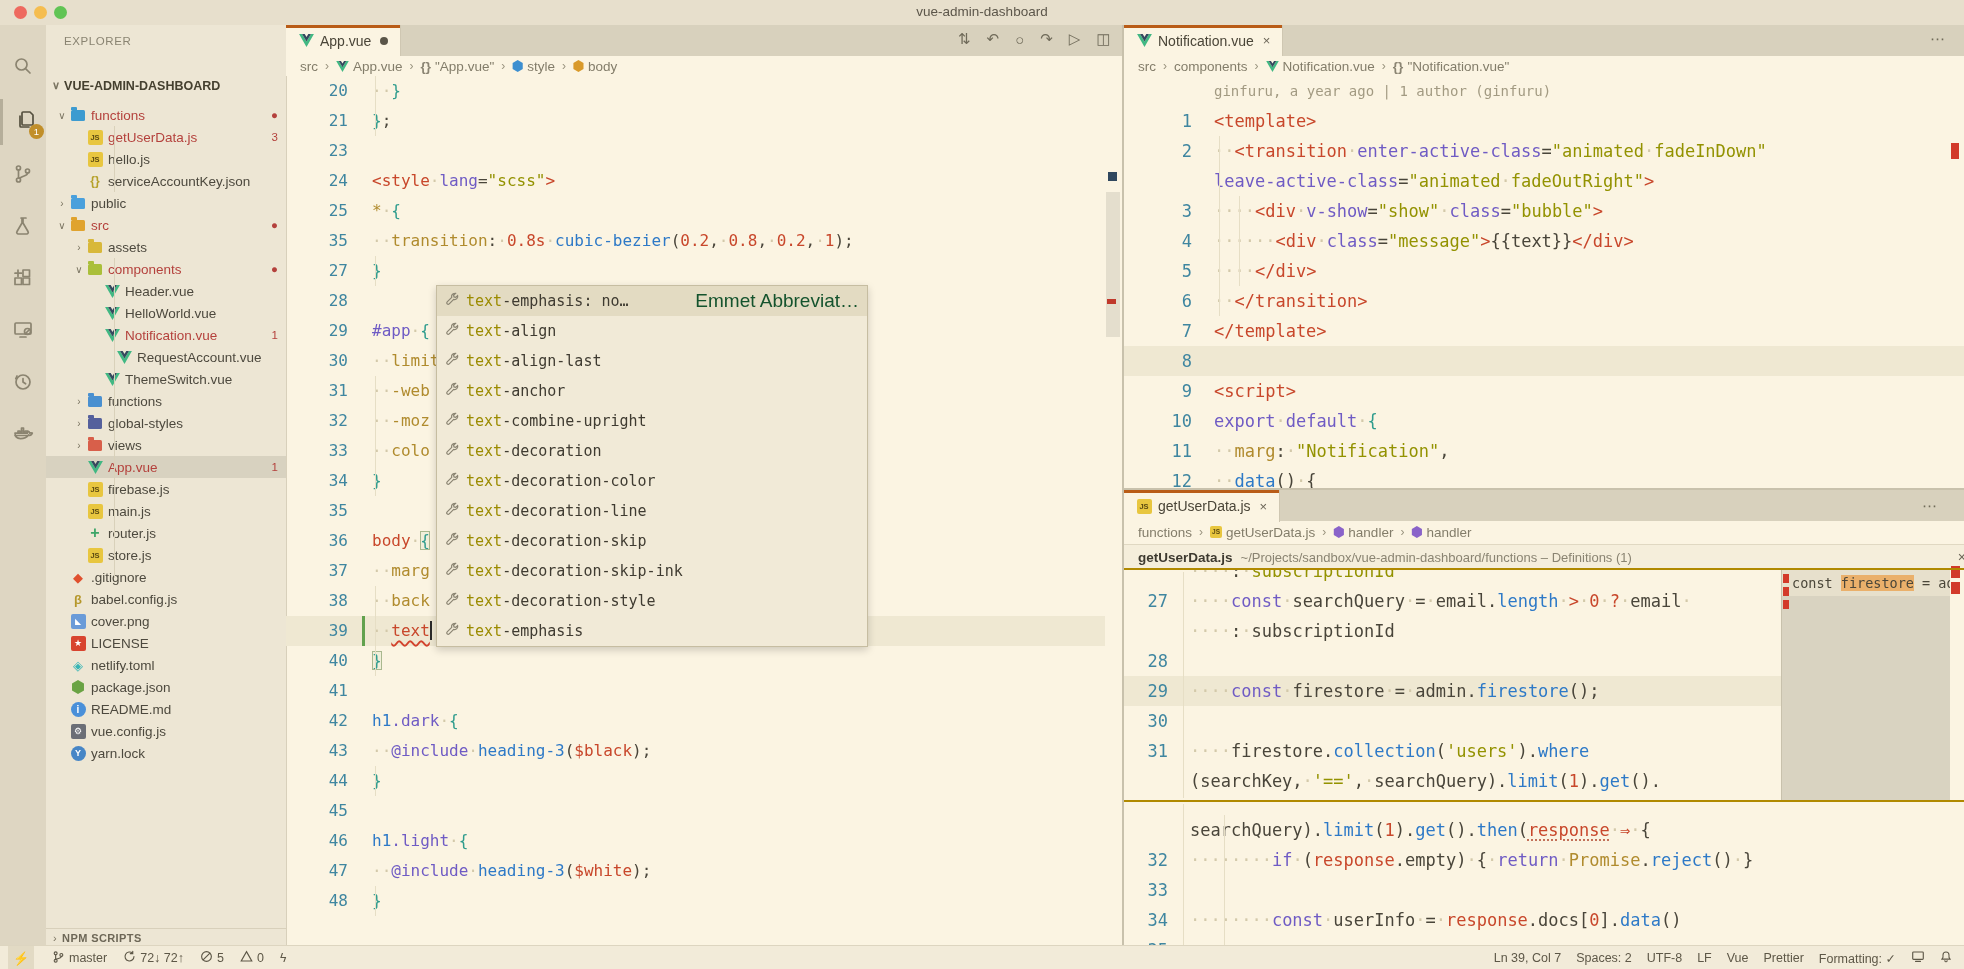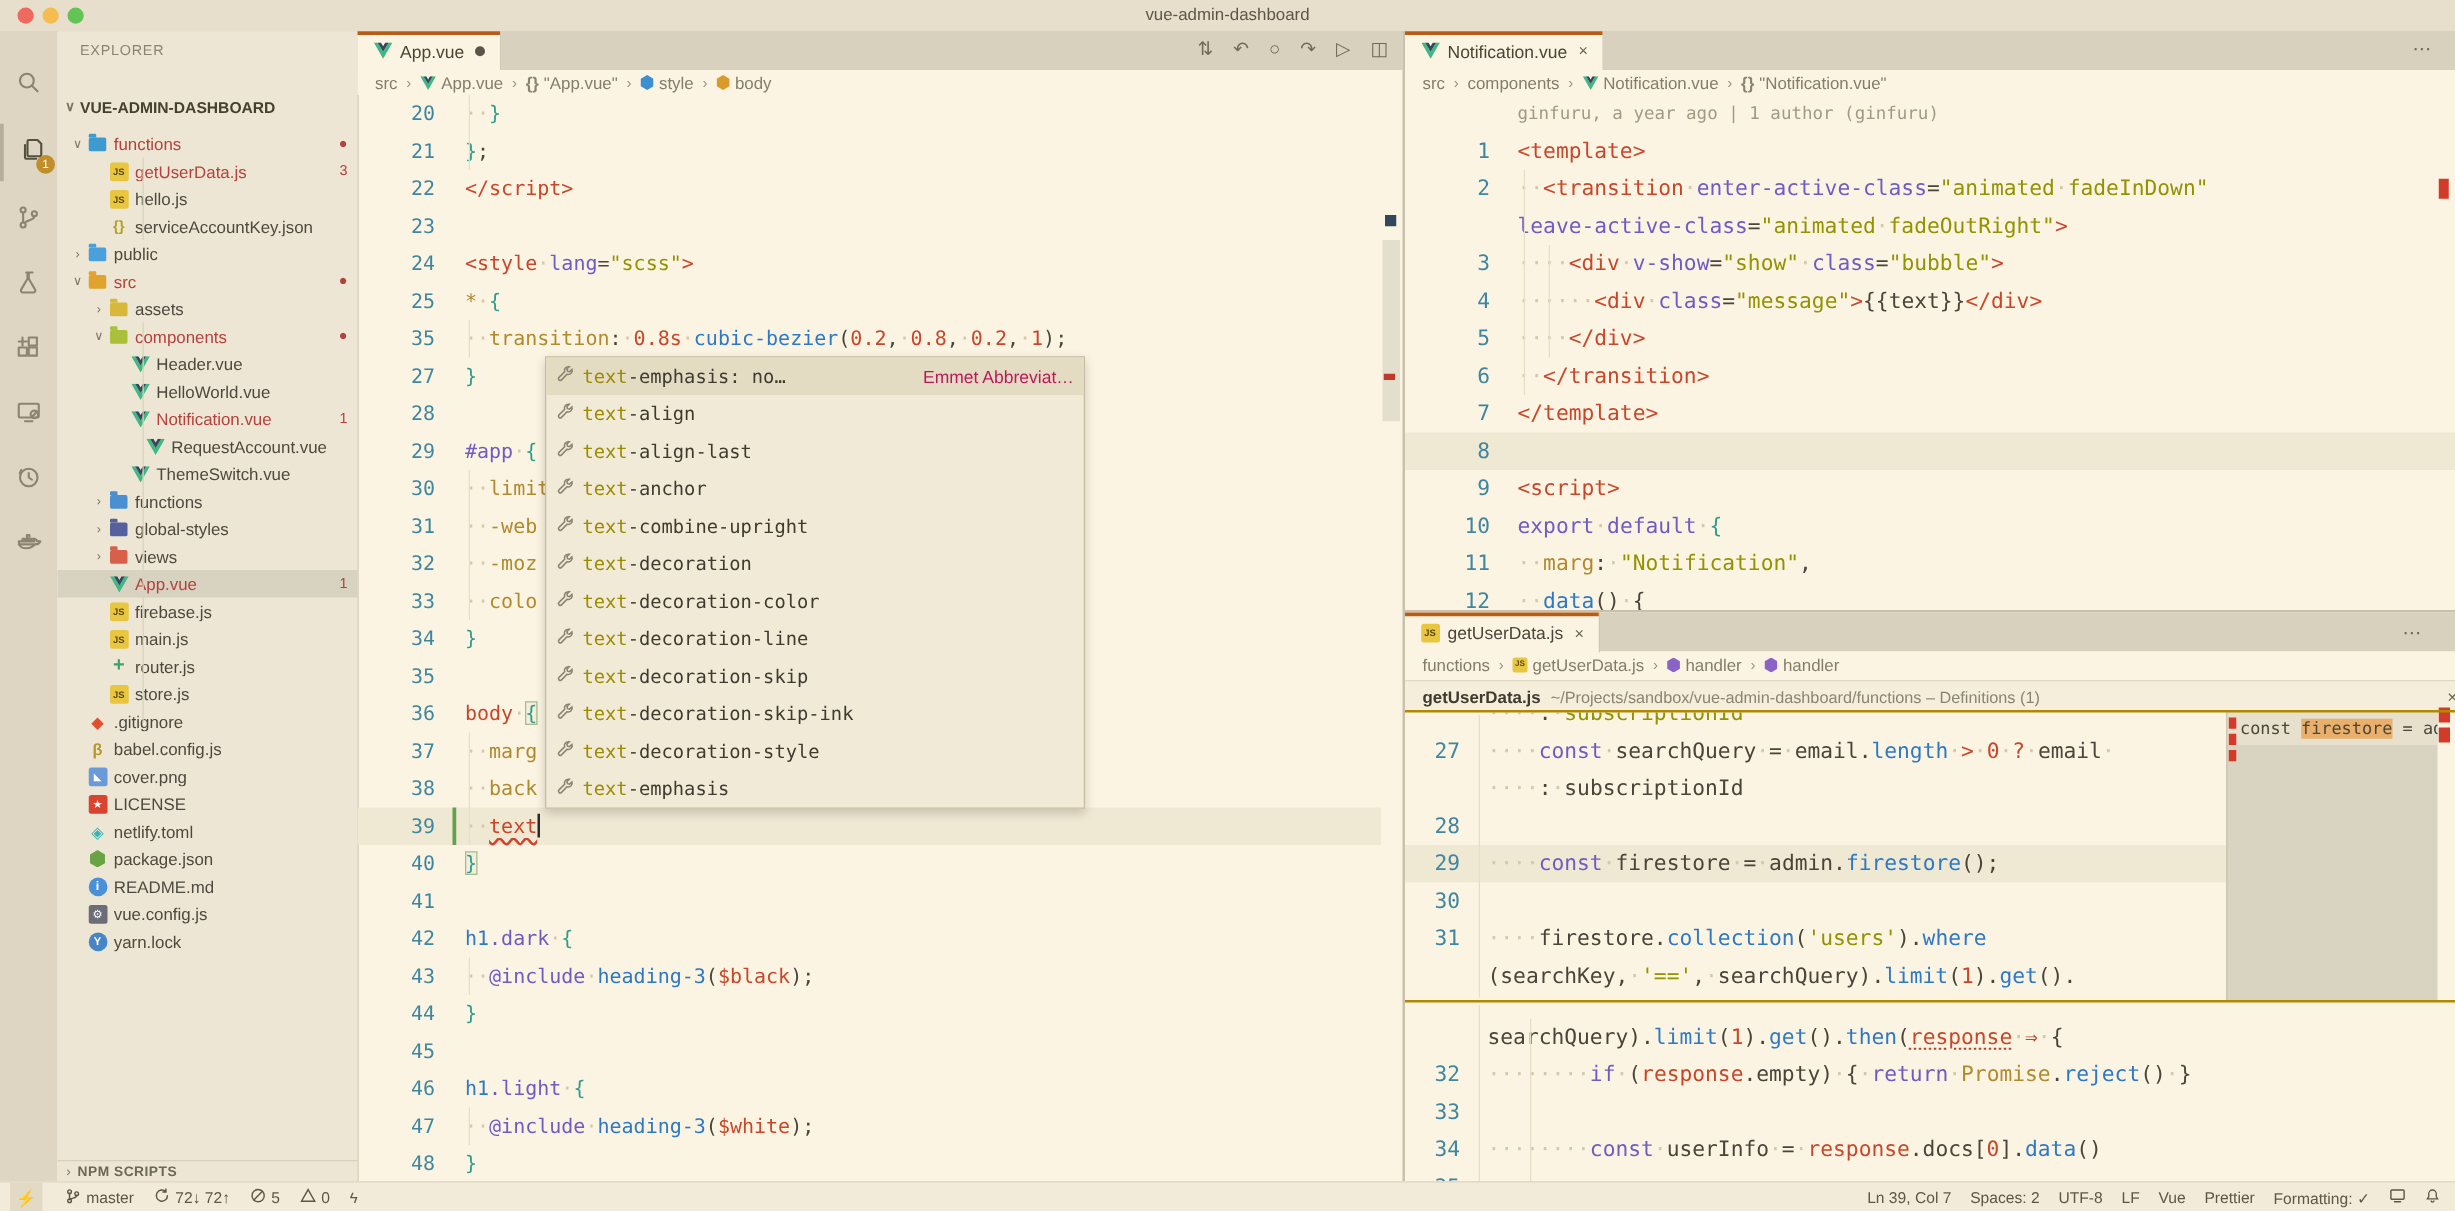--- a/index.html
+++ b/index.html
@@ -77,21 +77,21 @@
   .cursor{display:inline-block;width:2px;height:19px;background:#2a2a2a;vertical-align:-4px;}
   .gitbar{position:absolute;left:76px;top:0;width:3px;height:30px;background:#62a14e;}
   .blame-row{height:30px;line-height:30px;font-size:14px;color:#a29a82;}
   .iguide{position:absolute;width:1px;background:#e6dec5;}
 
   
   .popup{position:absolute;left:436px;top:285px;width:430px;background:#f1ead7;border:1px solid #c6bda1;box-shadow:0 3px 8px rgba(0,0,0,.18);z-index:6;}
   .pitem{height:30px;display:flex;align-items:center;font-size:15px;font-family:"DejaVu Sans Mono",monospace;color:#3f3b31;padding:0 8px;}
   .pitem.selected{background:#e3dbc2;}
   .pitem .match{color:#9b8b00;}
-  .pitem .hint{margin-left:auto;color:#be185d;font-size:14px;font-family:"Liberation Sans",sans-serif;}
+  .pitem .hint{margin-left:auto;color:#14532d;font-size:19px;font-family:"Liberation Sans",sans-serif;}
   .pitem svg{margin-right:7px;flex:none;stroke:#8a8472;fill:none;stroke-width:1.4;}
 
   
   .peek-header{position:absolute;left:1124px;top:544px;width:840px;height:24px;background:#f5eedb;border-top:1px solid #e0d8c2;
                display:flex;align-items:center;font-size:13px;color:#8a8472;padding-left:14px;}
   .peek-header .pfile{font-weight:bold;color:#3e3a30;margin-right:8px;font-size:13.5px;}
   .peek-header .pclose{position:absolute;right:12px;color:#6b6557;font-size:14px;}
   .peek-border{position:absolute;left:1124px;width:840px;height:2px;background:#b08900;z-index:4;}
   .refpanel{position:absolute;left:1781px;top:570px;width:168px;height:230px;background:#d9d3c1;border-left:1px solid #c8c1ac;z-index:3;}
   .refrow{height:26px;line-height:26px;background:#e7e0cc;font-family:"DejaVu Sans Mono",monospace;font-size:13.5px;color:#4a4639;
@@ -480,24 +480,20 @@
 <div class="codearea left-pane mono" style="left:286px;top:76px;width:819px;height:869px" id="code-left">
     <div class="crow">
       <span class="ln mono">20</span>
       <span class="code"><span class="tk-w">··</span><span class="tk-t">}</span></span>
     </div>
     <div class="crow">
       <span class="ln mono">21</span>
       <span class="code"><span class="tk-t">}</span><span class="tk-d">;</span></span>
     </div>
     <div class="crow">
-      <span class="ln mono">22</span>
-      <span class="code"><span class="tk-r">&lt;/script&gt;</span></span>
-    </div>
-    <div class="crow">
       <span class="ln mono">23</span>
       <span class="code"></span>
     </div>
     <div class="crow">
       <span class="ln mono">24</span>
       <span class="code"><span class="tk-r">&lt;style</span><span class="tk-w">·</span><span class="tk-u">lang</span><span class="tk-d">=</span><span class="tk-o">"scss"</span><span class="tk-r">&gt;</span></span>
     </div>
     <div class="crow">
       <span class="ln mono">25</span>
       <span class="code"><span class="tk-y">*</span><span class="tk-w">·</span><span class="tk-t">{</span></span>

